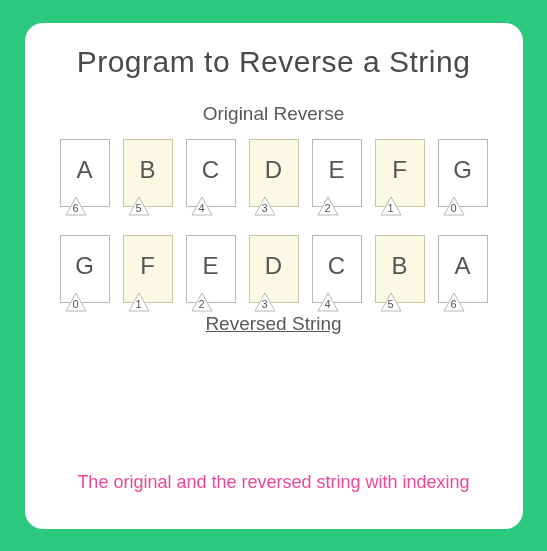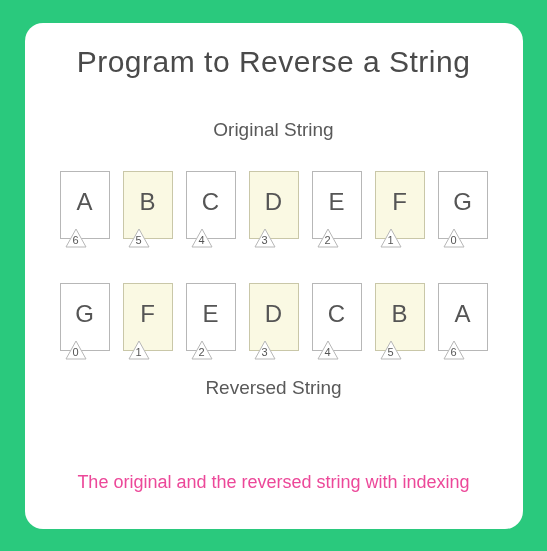--- a/index.html
+++ b/index.html
@@ -15,39 +15,39 @@
   .card {
     background: #fff;
     width: 498px;
     height: 506px;
     border-radius: 18px;
     padding: 20px 18px 18px 18px;
     color: #4a4a4a;
     display: flex;
     flex-direction: column;
     align-items: center;
-    gap: 16px;
   }
   .title {
     font-size: 30px;
     font-weight: 400;
     color: #4a4a4a;
     text-align: center;
     margin-top: 2px;
     margin-bottom: 24px;
     letter-spacing: 0.5px;
   }
   .subhead {
     font-size: 19px;
     color: #595959;
     margin-bottom: 14px;
   }
   .subhead.bottom {
     margin-top: 10px;
     margin-bottom: 30px;
+    text-decoration: underline;
   }
   .row {
     display: flex;
     gap: 13px;
     justify-content: center;
   }
   .row + .row { margin-top: 28px; }
   .cell {
     position: relative;
     width: 50px;
@@ -96,21 +96,21 @@
     margin-top: auto;
     margin-bottom: 18px;
   }
 </style>
 </head>
 <body>
 
 <div class="card">
   <div class="title">Program to Reverse a String</div>
 
-  <div class="subhead">Original String</div>
+  <div class="subhead">Original Reverse</div>
 
   <div class="row" id="row-original">
       <div class="cell">
         <div class="letter">A</div>
         <div class="idx">
           <svg viewBox="0 0 22 20">
             <polygon points="11,1 21,19 1,19" fill="#fff" stroke="#b7b7b7" stroke-width="1"></polygon>
           </svg>
           <span>6</span>
         </div>

